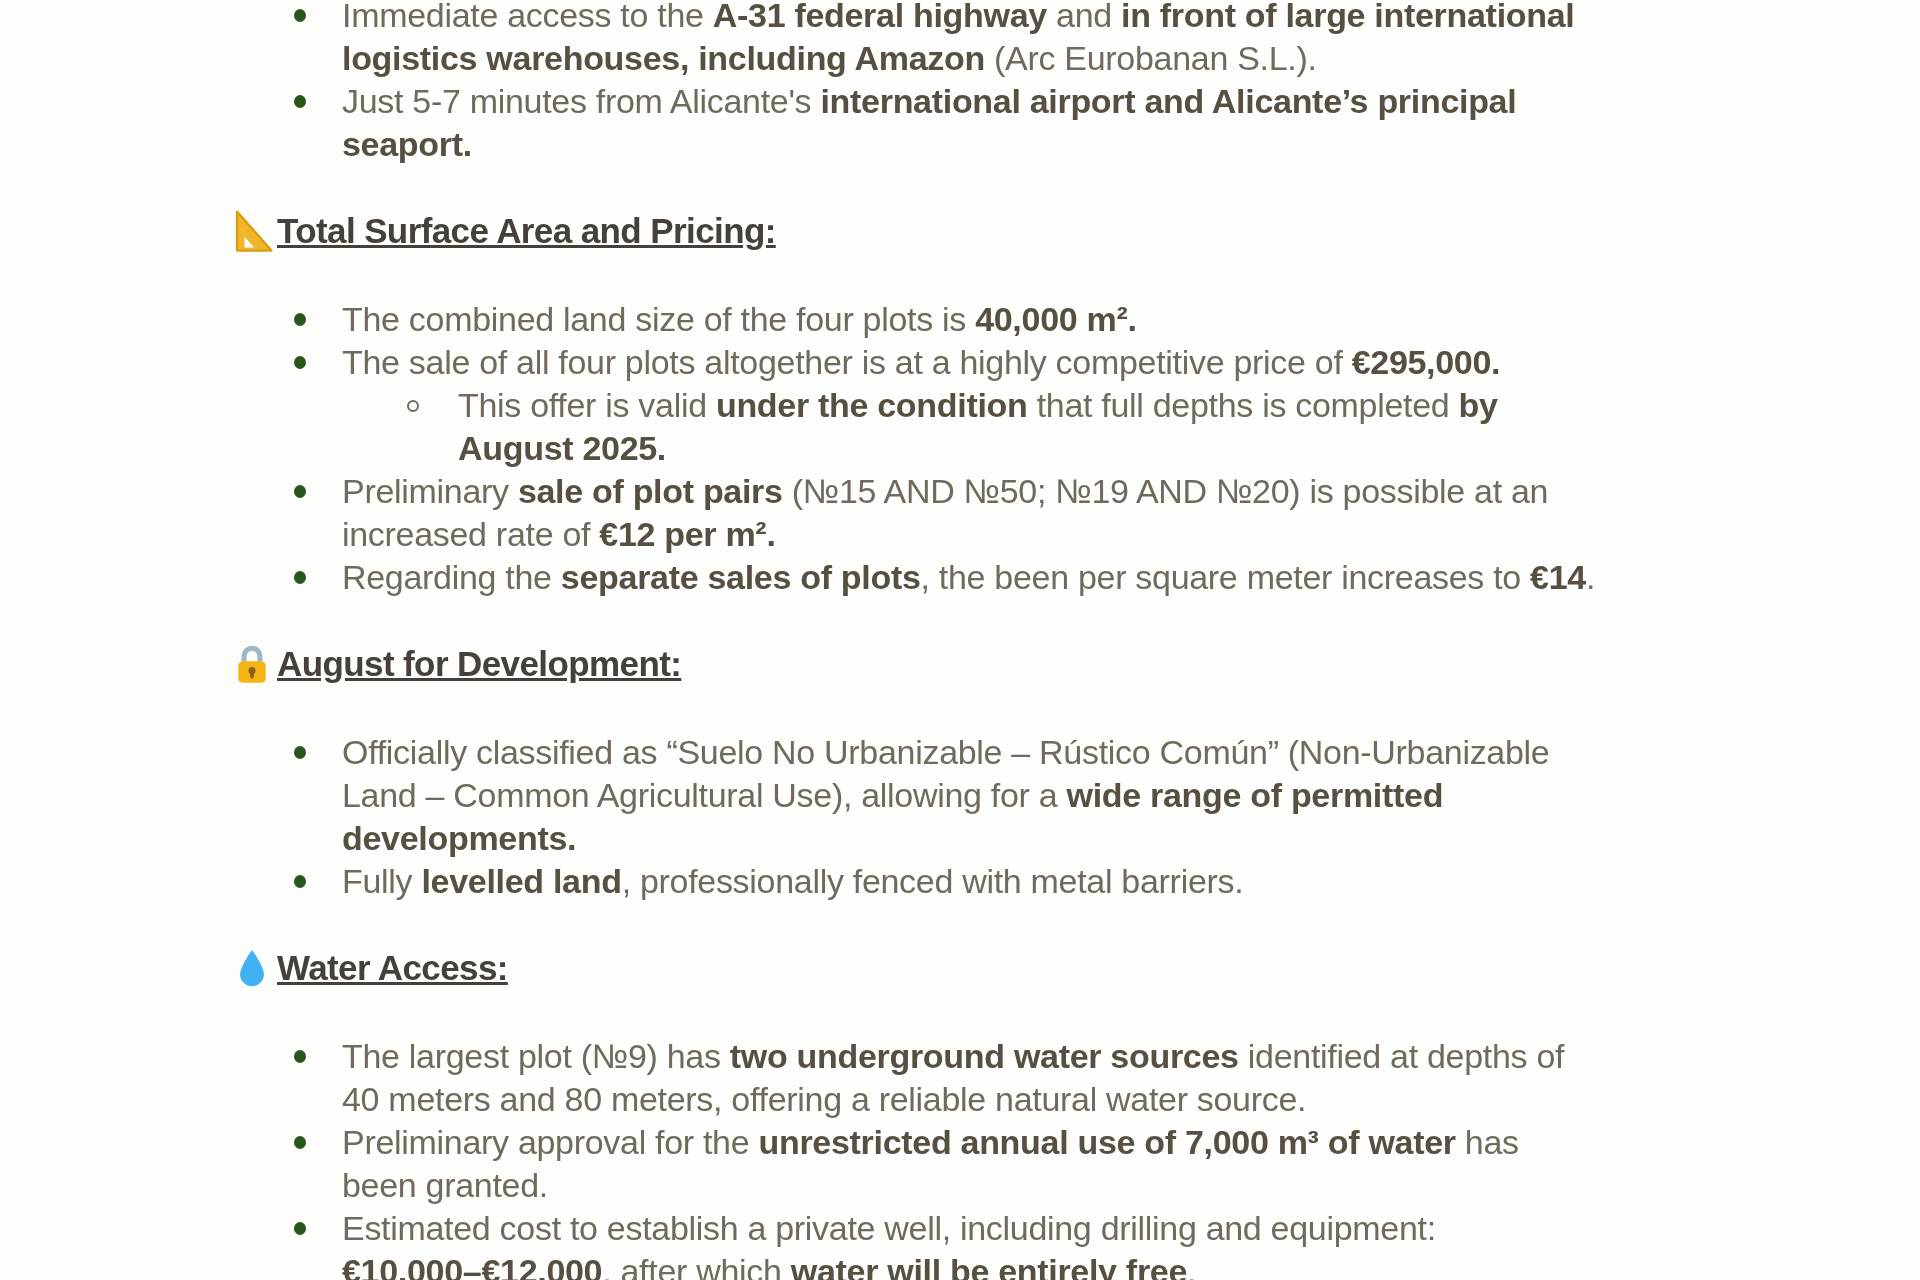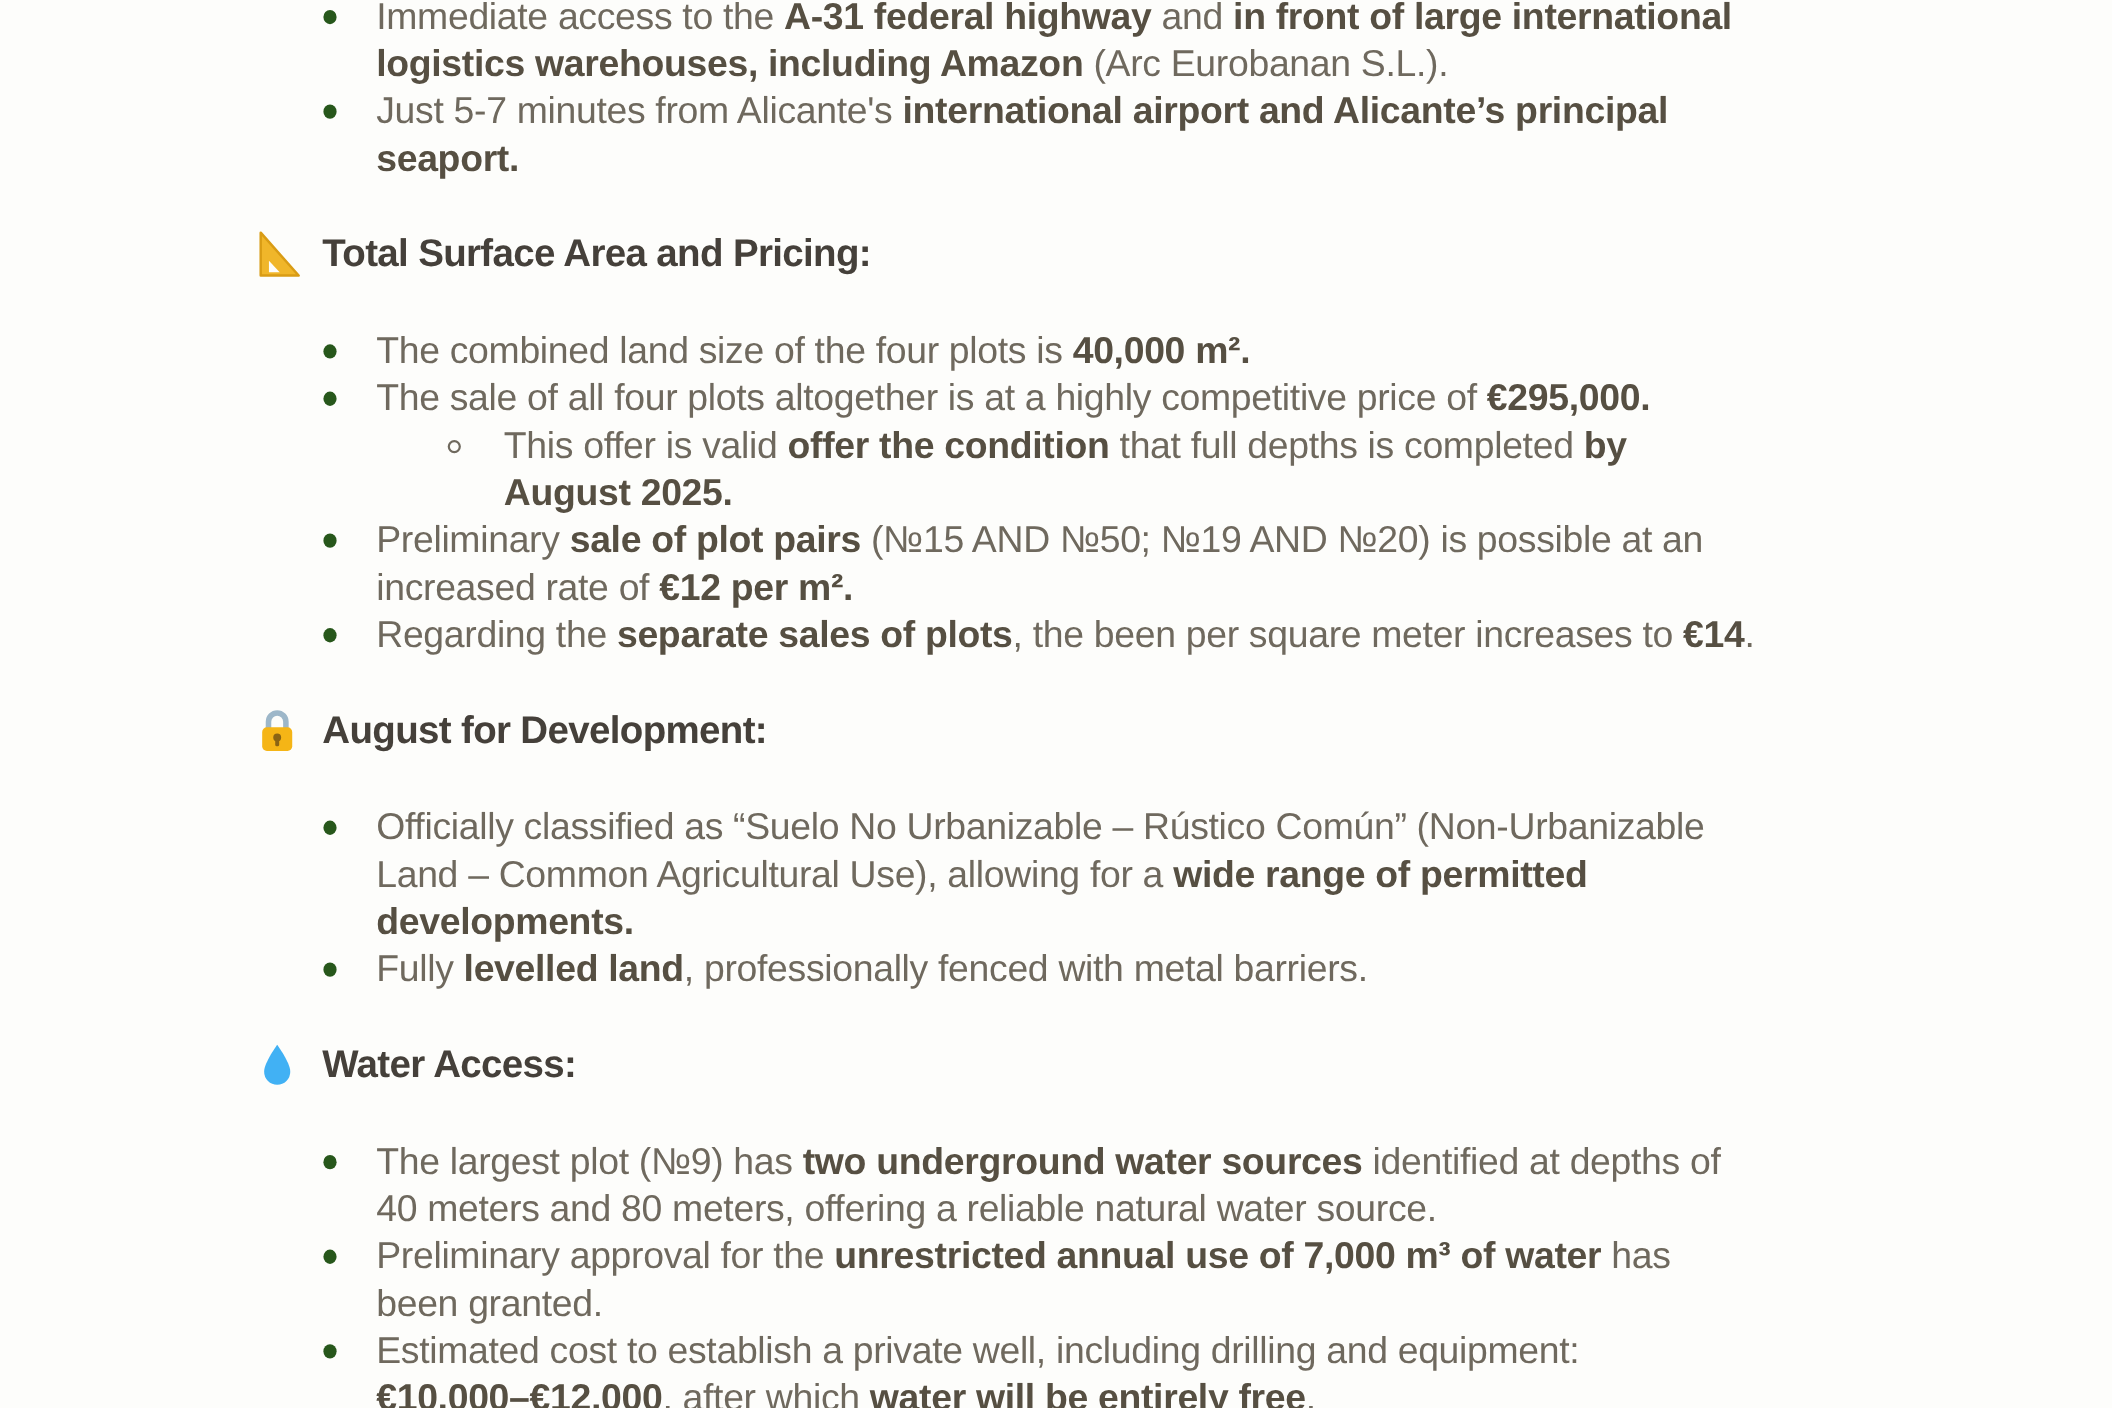--- a/index.html
+++ b/index.html
@@ -20,23 +20,23 @@
   }
   ul.sublist{padding-left:116px;}
   ul.sublist>li{position:relative;white-space:pre-wrap;}
   ul.sublist>li::before{
     content:"";position:absolute;left:-51px;top:16px;
     width:12px;height:12px;border-radius:50%;
     border:2.5px solid #6f695e;background:transparent;box-sizing:border-box;
   }
   .b{font-weight:700;color:#564f42;}
   .heading{
-    display:flex;align-items:center;gap:16px;
+    display:flex;align-items:center;
     padding-left:227px;margin:40px 0 42px 0;
-    color:#45403a;font-weight:700;font-size:35px;line-height:44px;letter-spacing:-0.6px;
+    color:#45403a;font-weight:700;font-size:35px;line-height:44px;letter-spacing:-0.6px;text-decoration:underline;
   }
   .heading .ico{width:50px;height:50px;display:flex;align-items:center;justify-content:center;flex:0 0 auto;}
   .heading .ico svg{display:block;}
 </style>
 </head>
 <body>
 
 <div class="page">
   <ul class="mainlist" id="intro-list">
       <li><span class="seg">Immediate access to the </span><span class="seg b">A-31 federal highway</span><span class="seg"> and </span><span class="seg b">in front of large international
@@ -50,21 +50,21 @@
           <span class="ico">
             <svg width="48" height="48" viewBox="0 0 64 64">
               <path d="M12 6 L58 58 L12 58 Z" fill="#f0b62a" stroke="#d99c15" stroke-width="3" stroke-linejoin="round"></path>
               <path d="M22 40 L35 54 L22 54 Z" fill="#fdfdfb"></path>
             </svg>
           </span>
           <span>Total Surface Area and Pricing:</span>
         </div>
         <ul class="mainlist">
           <li><span class="seg">The combined land size of the four plots is </span><span class="seg b">40,000 m².</span></li>
-          <li><span class="seg">The sale of all four plots altogether is at a highly competitive price of </span><span class="seg b">€295,000.</span><ul class="sublist"><li><span class="seg">This offer is valid </span><span class="seg b">offer the condition</span><span class="seg"> that full depths is completed </span><span class="seg b">by
+          <li><span class="seg">The sale of all four plots altogether is at a highly competitive price of </span><span class="seg b">€295,000.</span><ul class="sublist"><li><span class="seg">This offer is valid </span><span class="seg b">under the condition</span><span class="seg"> that full depths is completed </span><span class="seg b">by
 August 2025.</span></li></ul></li>
           <li><span class="seg">Preliminary </span><span class="seg b">sale of plot pairs</span><span class="seg"> (№15 AND №50; №19 AND №20) is possible at an
 increased rate of </span><span class="seg b">€12 per m².</span></li>
           <li><span class="seg">Regarding the </span><span class="seg b">separate sales of plots</span><span class="seg">, the been per square meter increases to </span><span class="seg b">€14</span><span class="seg">.</span></li>
         </ul>
       </div>
       <div>
         <div class="heading">
           <span class="ico">
             <svg width="46" height="48" viewBox="0 0 64 64">

